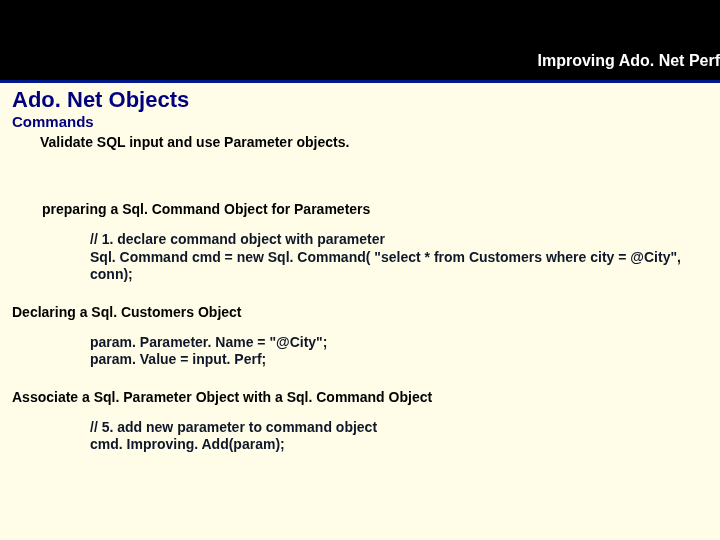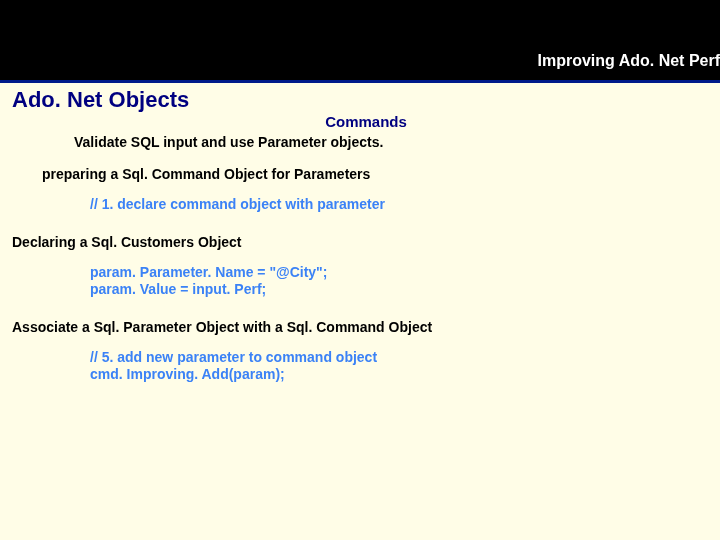--- a/index.html
+++ b/index.html
@@ -30,60 +30,61 @@
       font-size: 22px;
       font-weight: bold;
       color: #000080;
       padding: 4px 0 0 12px;
     }
     .subhead {
       font-size: 15px;
       font-weight: bold;
       color: #000080;
       padding: 0 0 4px 12px;
-      text-align: center;
     }
     .intro {
       font-size: 14px;
       font-weight: bold;
-      padding: 0 0 16px 74px;
+      padding: 0 0 16px 40px;
     }
     .section-a {
       font-size: 14px;
       font-weight: bold;
       padding: 0 0 14px 42px;
+      margin-top: 35px;
     }
     .section-b {
       font-size: 14px;
       font-weight: bold;
       padding: 0 0 14px 12px;
     }
     .block {
       font-size: 14px;
       font-weight: bold;
-      color: #3b82f6;
+      color: #0f172a;
       padding: 0 14px 20px 90px;
       line-height: 1.25;
     }
     .block div { }
   </style>
 </head>
 <body>
 
 <div class="header-band">
   <div class="header-text">Improving Ado. Net Perf</div>
 </div>
 
 <div class="title">Ado. Net Objects</div>
 <div class="subhead">Commands</div>
 <div class="intro">Validate SQL input and use Parameter objects.</div>
 
 <div class="section-a">preparing a Sql. Command Object for Parameters</div>
 <div class="block">
   <div>// 1. declare command object with parameter</div>
+  <div>Sql. Command cmd = new Sql. Command( "select * from Customers where city = @City", conn);</div>
 </div>
 
 <div class="section-b">Declaring a Sql. Customers Object</div>
 <div class="block">
   <div>param. Parameter. Name = "@City";</div>
   <div>param. Value = input. Perf;</div>
 </div>
 
 <div class="section-b">Associate a Sql. Parameter Object with a Sql. Command Object</div>
 <div class="block">

